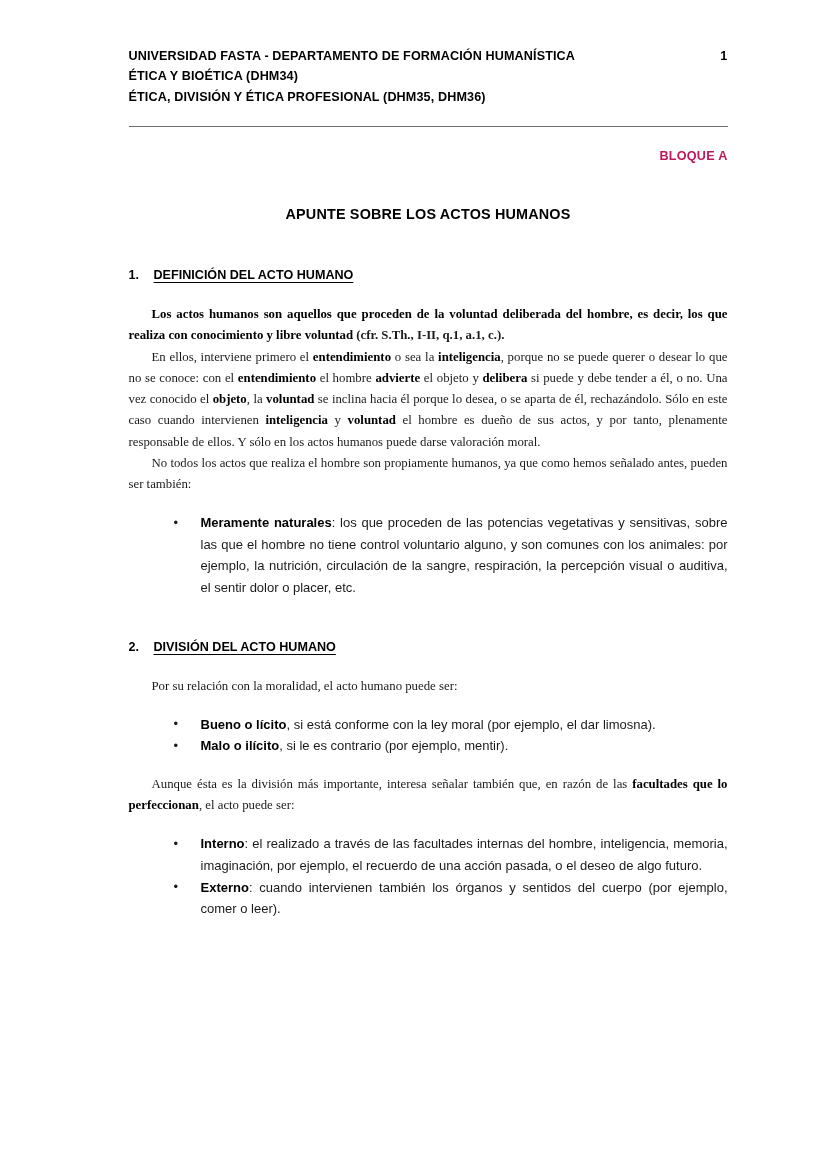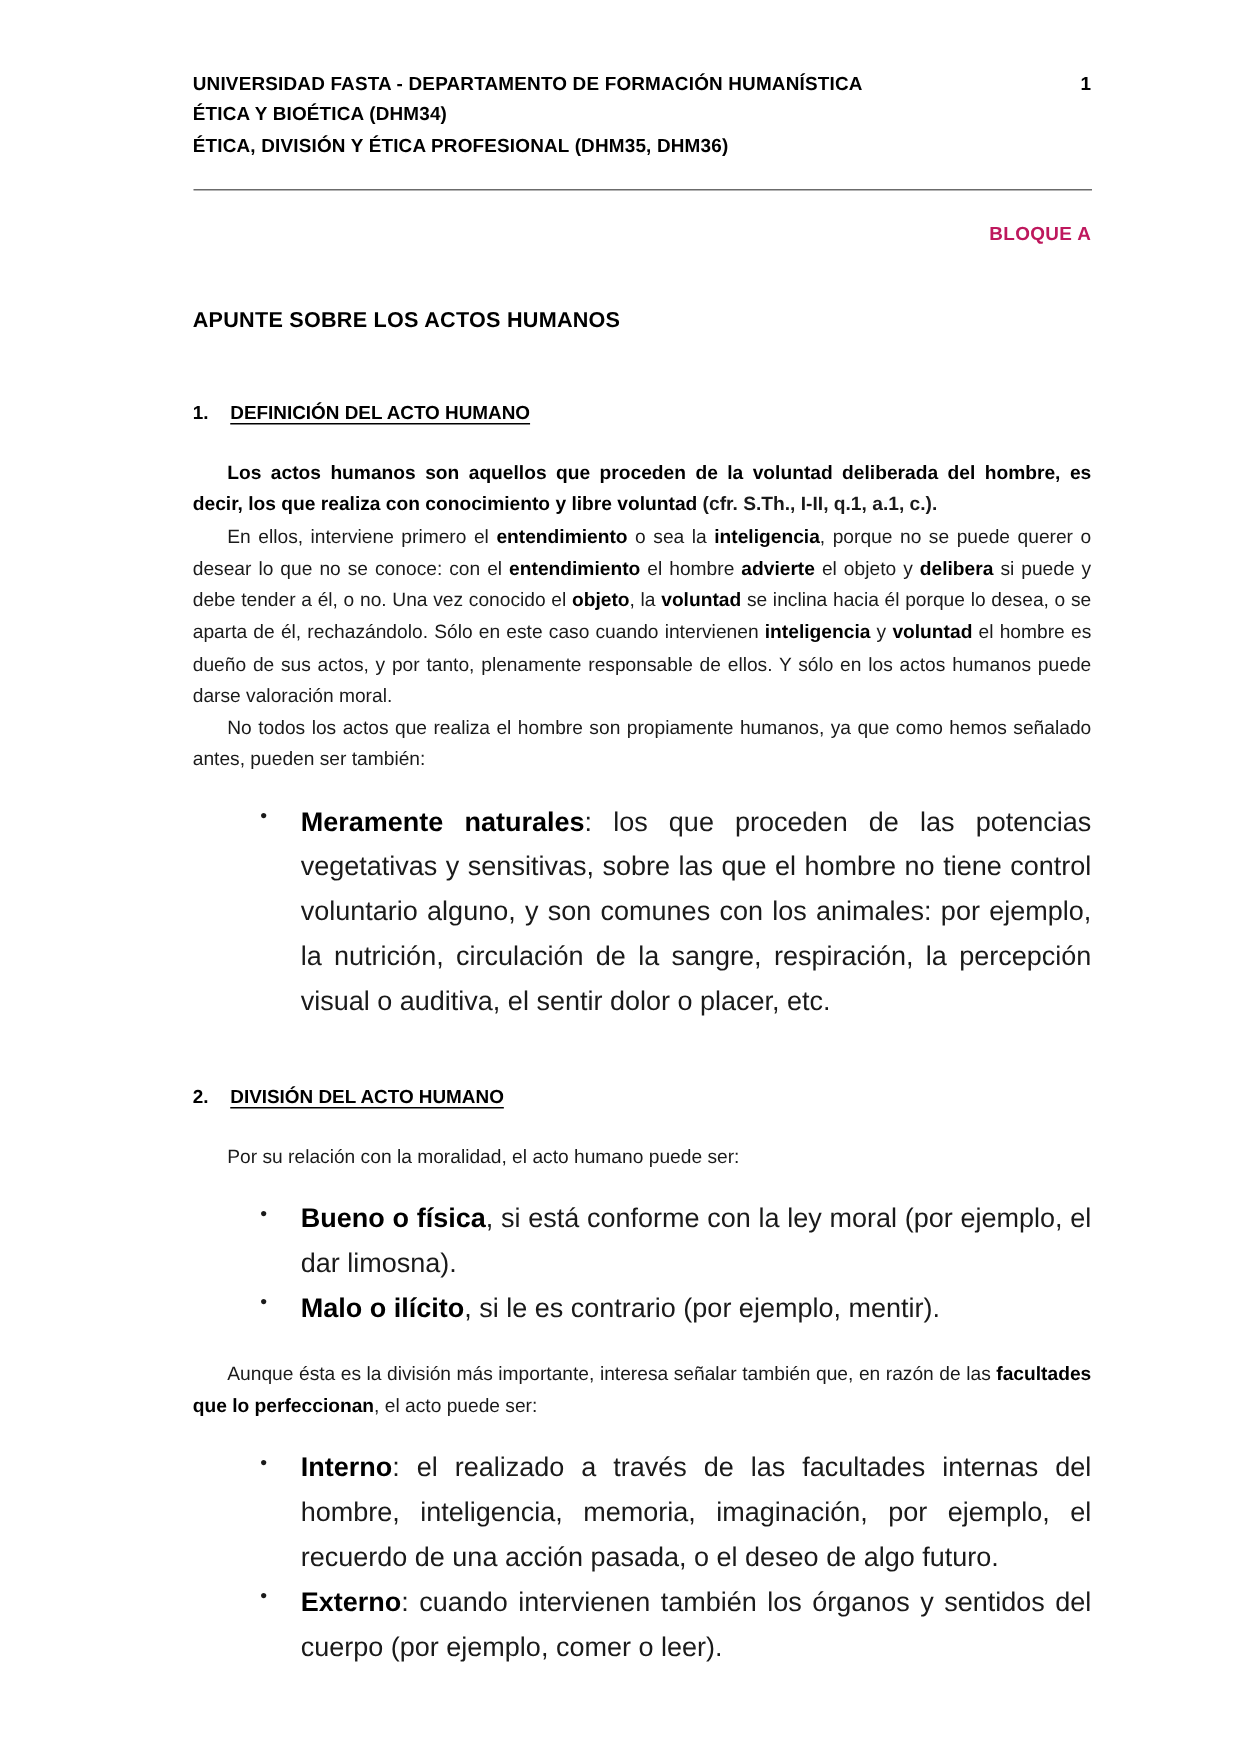--- a/index.html
+++ b/index.html
@@ -56,21 +56,21 @@
   .bloque {
     margin-top: 22px;
     text-align: right;
     font-size: 12.6px;
     font-weight: bold;
     letter-spacing: 0.02em;
     color: #be185d;
   }
   .doc-title {
     margin-top: 43px;
-    text-align: left;
+    text-align: center;
     font-size: 14.4px;
     font-weight: bold;
     letter-spacing: 0.012em;
     color: #000000;
   }
 
   
   .section {
     margin-top: 46px;
   }
@@ -98,35 +98,36 @@
     margin-top: 22px;
     font-size: 12.8px;
     line-height: 1.66;
     text-align: justify;
     color: #1a1a1a;
   }
   p.para {
     margin: 0;
     text-indent: 23px;
     text-align: justify;
+    font-family: Liberation Serif, serif;
   }
   p.para.lead {
     font-weight: bold;
     text-indent: 23px;
   }
   .gap-med  { height: 17px; }
 
   b, strong { font-weight: bold; color: #000000; }
 
   
   ul.bullets {
     list-style: none;
     margin: 17px 0 0 0;
     padding: 0;
-    font-size: 18px;
+    font-size: 13px;
     line-height: 1.66;
   }
   ul.bullets li {
     position: relative;
     padding-left: 72px;
     text-align: justify;
     margin-bottom: 0;
   }
   ul.bullets li::before {
     content: "\2022";
@@ -172,21 +173,21 @@
           </div>
         </div>
         <div class="section second">
           <div class="section-heading">
             <span class="num">2.</span>
             <span class="htext">DIVISIÓN DEL ACTO HUMANO</span>
           </div>
           <div class="body-block">
             <p class="para"><span>Por su relación con la moralidad, el acto humano puede ser:</span></p>
             <ul class="bullets">
-              <li><b>Bueno o física</b><span>, si está conforme con la ley moral (por ejemplo, el dar limosna).</span></li>
+              <li><b>Bueno o lícito</b><span>, si está conforme con la ley moral (por ejemplo, el dar limosna).</span></li>
               <li><b>Malo o ilícito</b><span>, si le es contrario (por ejemplo, mentir).</span></li>
             </ul>
             <div class="gap-med"></div>
             <p class="para"><span>Aunque ésta es la división más importante, interesa señalar también que, en razón de las </span><b>facultades que lo perfeccionan</b><span>, el acto puede ser:</span></p>
             <ul class="bullets">
               <li><b>Interno</b><span>: el realizado a través de las facultades internas del hombre, inteligencia, memoria, imaginación, por ejemplo, el recuerdo de una acción pasada, o el deseo de algo futuro.</span></li>
               <li><b>Externo</b><span>: cuando intervienen también los órganos y sentidos del cuerpo (por ejemplo, comer o leer).</span></li>
             </ul>
           </div>
         </div>

